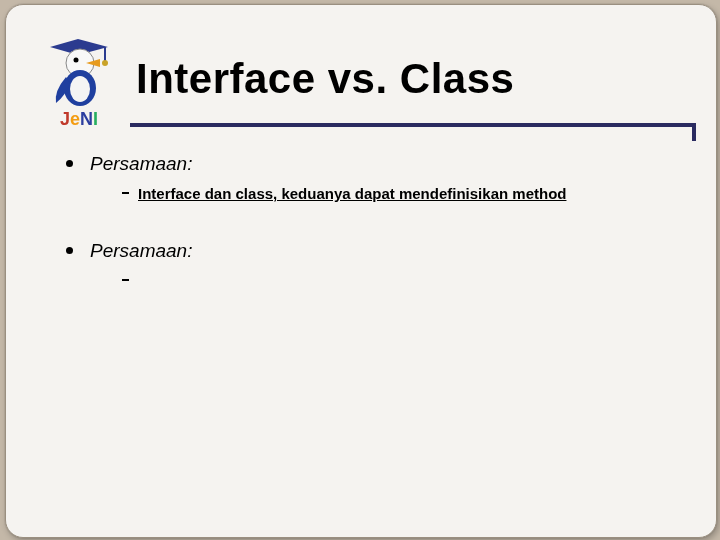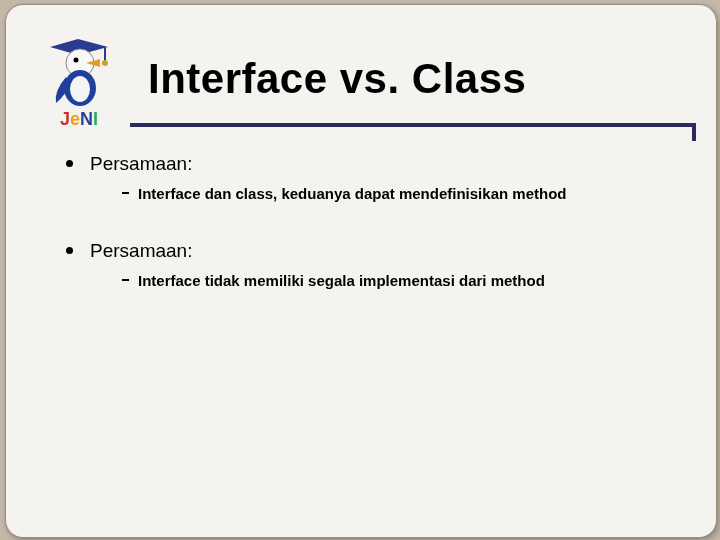--- a/index.html
+++ b/index.html
@@ -36,21 +36,20 @@
     height: 95px;
   }
   .title {
     position: absolute;
     left: 130px;
     top: 50px;
     font-size: 42px;
     font-weight: bold;
     color: #000;
     letter-spacing: 0.5px;
-    margin-left: 12px;
   }
   .title-rule {
     position: absolute;
     left: 128px;
     top: 118px;
     width: 562px;
     height: 0;
     border-top: 4px solid #2a2a60;
   }
   .title-rule::before {
@@ -76,36 +75,38 @@
     left: 60px;
     top: 148px;
     right: 55px;
     color: #000;
   }
   .lvl1 {
     font-size: 19px;
     margin-bottom: 10px;
     position: relative;
     padding-left: 24px;
+    font-style: italic;
   }
   .lvl1 .disc {
     position: absolute;
     left: 0;
     top: 7px;
     width: 7px;
     height: 7px;
     background: #000;
     border-radius: 50%;
   }
   .lvl2 {
     font-size: 15px;
     font-weight: bold;
     margin-bottom: 38px;
     position: relative;
     padding-left: 72px;
+    text-decoration: underline;
   }
   .lvl2 .dash {
     position: absolute;
     left: 56px;
     top: 7px;
     width: 7px;
     height: 2px;
     background: #000;
   }
 </style>
@@ -152,19 +153,18 @@
         <span class="dash"></span>
         <span>Interface dan class, keduanya dapat mendefinisikan method</span>
       </div>
 
       <div class="lvl1">
         <span class="disc"></span>
         <span>Persamaan:</span>
       </div>
       <div class="lvl2">
         <span class="dash"></span>
-        <span>Interface tidak memiliki segala implementasi dari method</span>
       </div>
 
     </div>
 
   </div>
 </div>
 
 </body></html>

